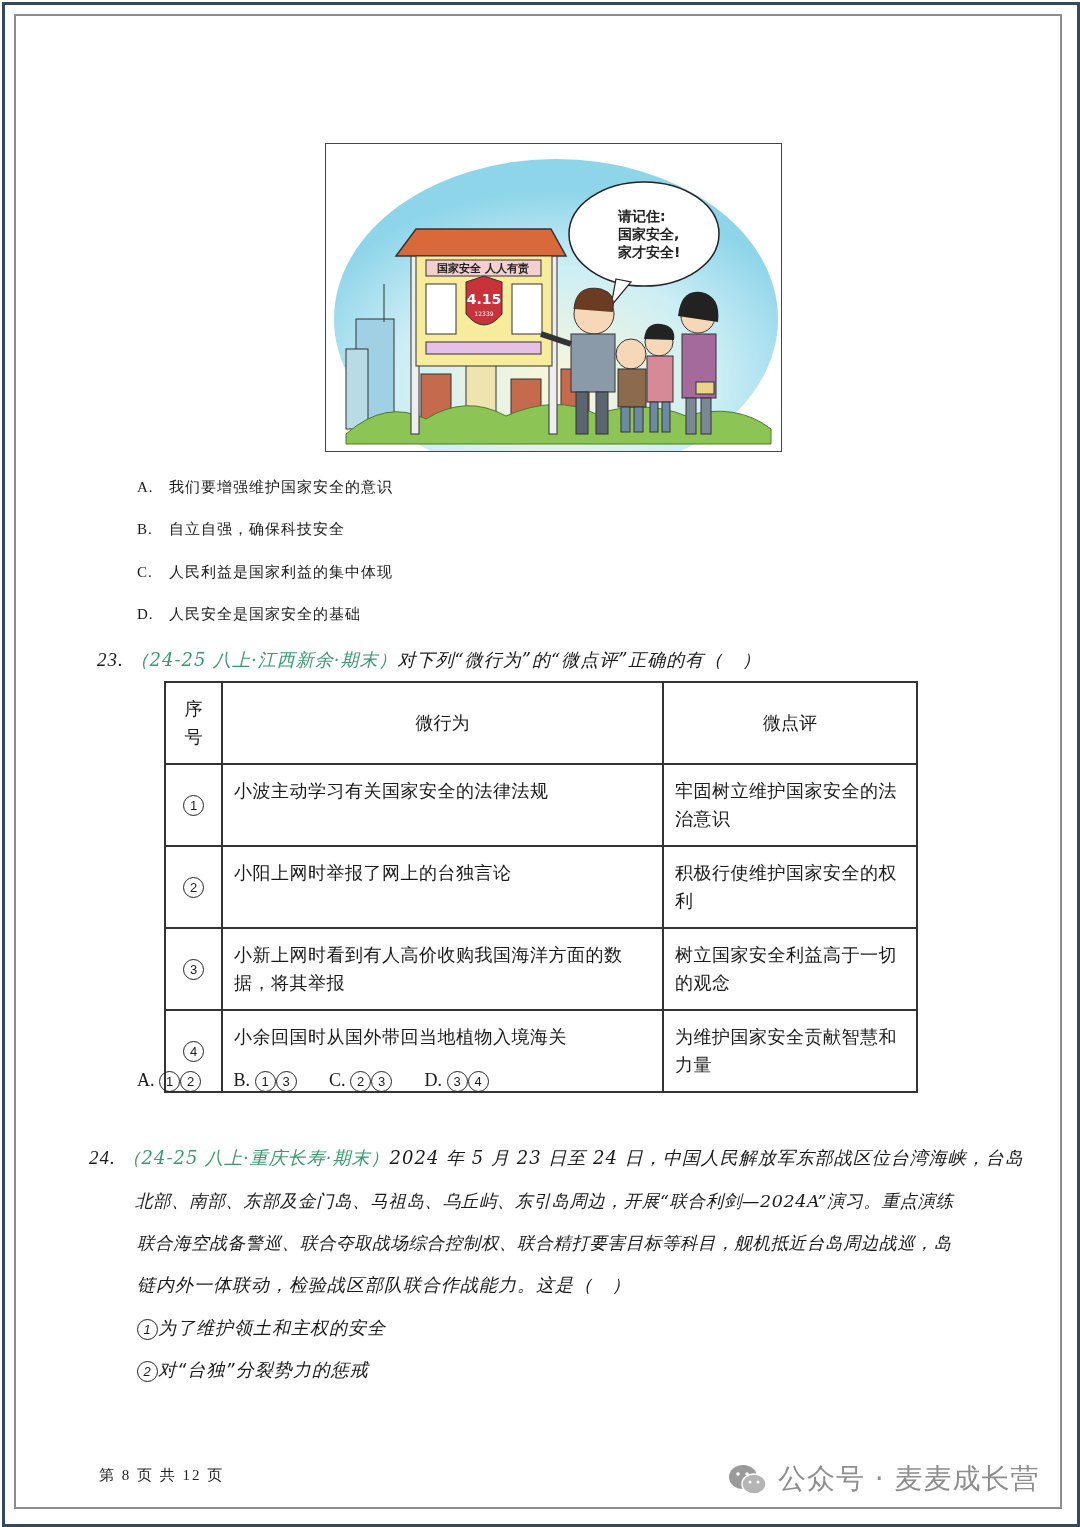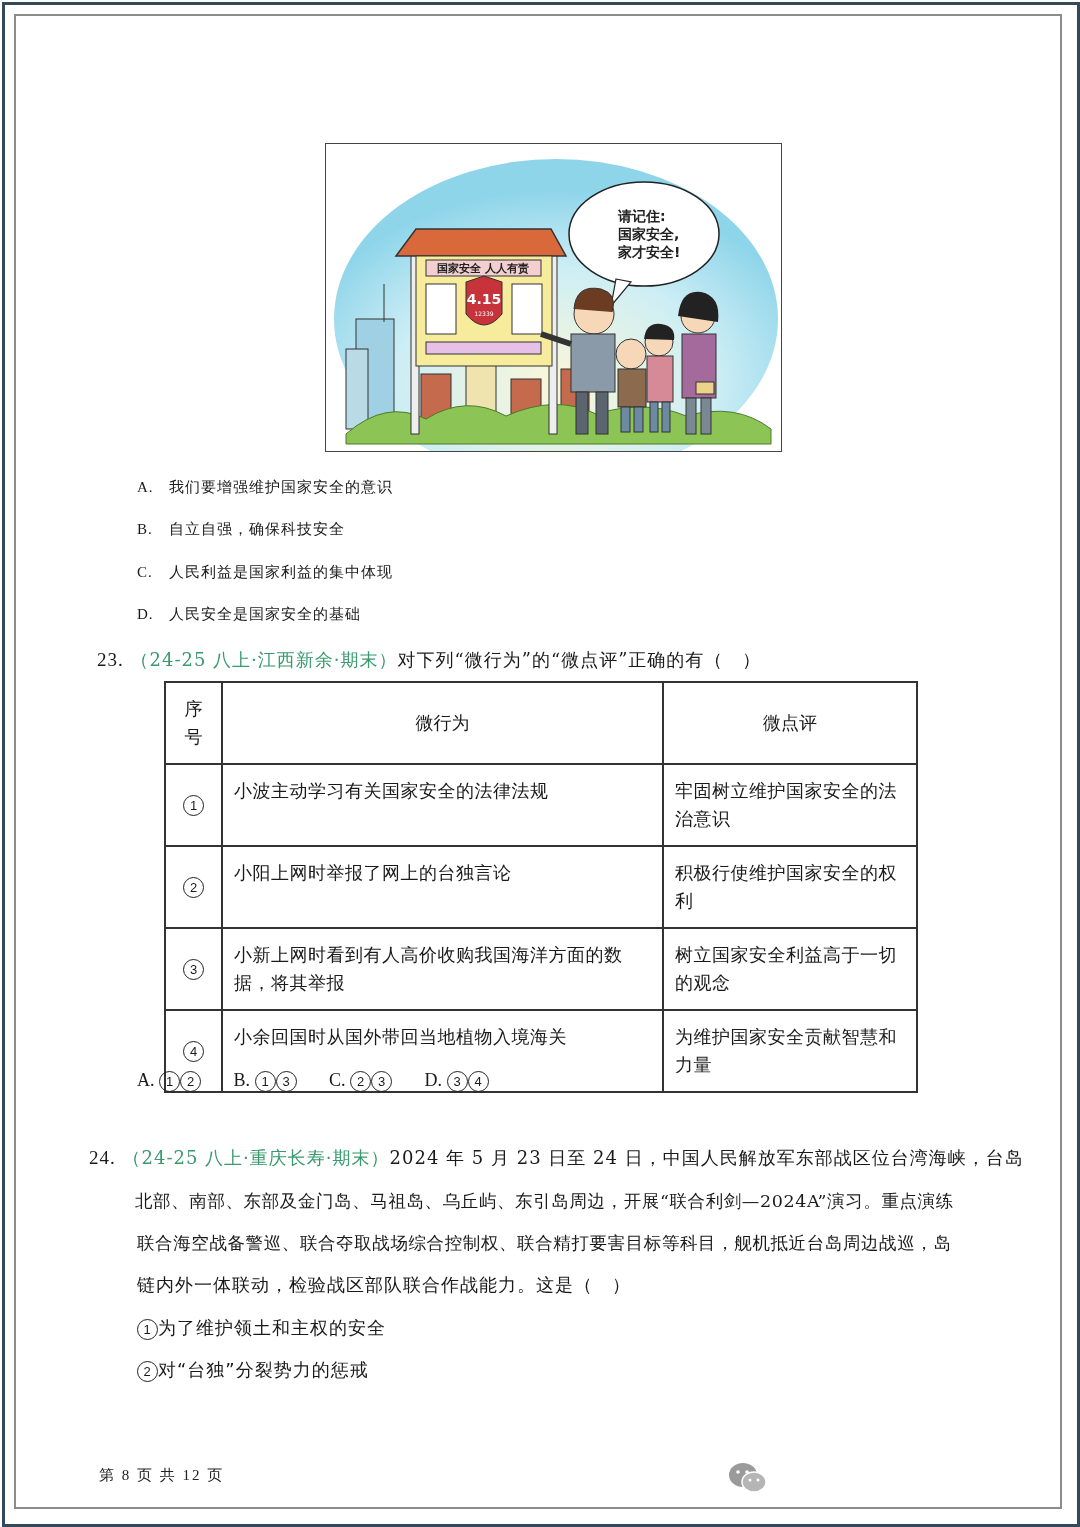--- a/index.html
+++ b/index.html
@@ -9,21 +9,21 @@
                  border:3px solid #34495a; box-sizing:content-box; }
   .inner-frame { position:absolute; left:14px; top:14px; width:1048px; height:1495px;
                  border:2px solid #8c8c8c; box-sizing:border-box; }
   
   .cartoon { position:absolute; left:325px; top:143px; width:457px; height:309px;
              border:1.5px solid #444; background:#fff; overflow:hidden; box-sizing:border-box; }
   .opt { position:absolute; left:137px; font-size:15px; letter-spacing:1px; white-space:nowrap; }
   .opt .lbl { display:inline-block; width:32px; font-family:"Liberation Serif",serif; }
   .qnum { font-family:"Liberation Serif",serif; font-size:19px; }
   .src { color:#3a9a6e; }
-  .line { position:absolute; font-size:18px; letter-spacing:1px; white-space:nowrap; }
+  .line { position:absolute; font-size:18px; letter-spacing:1px; white-space:nowrap;font-style:italic; }
   table.q { position:absolute; left:164px; top:681px; border-collapse:collapse; font-size:18px; }
   table.q td { border:2px solid #333; vertical-align:top; padding:0; }
   .cellc { text-align:center; vertical-align:middle !important; }
   .celltxt { padding:12px 18px 0 11px; line-height:28px; letter-spacing:0.5px; }
   .circ { display:inline-block; width:19px; height:19px; border:1.3px solid #222; border-radius:50%;
           font-size:13px; line-height:19px; text-align:center; font-family:"Liberation Sans",sans-serif; vertical-align:middle; }
   .answers { position:absolute; top:1070px; left:137px; font-size:18px; font-family:"Liberation Serif",serif; white-space:nowrap;}
   .answers span.a { display:inline-block; margin-right:28px; }
   .footer-page { position:absolute; left:99px; top:1466px; font-size:15px; letter-spacing:2px; font-family:Liberation Serif, serif; color:#222;}
   .watermark { position:absolute; left:728px; top:1460px; font-family:"DejaVu Sans",sans-serif; font-size:28px; color:#8e8e8e; white-space:nowrap; letter-spacing:1px;}
@@ -199,13 +199,14 @@
 <div class="footer-page">第 8 页 共 12 页</div>
 <div class="watermark">
   <svg width="40" height="34" viewBox="0 0 40 34" style="vertical-align:middle;">
     <ellipse cx="15" cy="14" rx="14" ry="12" fill="#9a9a9a"></ellipse>
     <ellipse cx="26" cy="21" rx="12" ry="10" fill="#b5b5b5" stroke="#fff" stroke-width="1.5"></ellipse>
     <circle cx="10" cy="11" r="1.8" fill="#fff"></circle>
       <circle cx="19" cy="11" r="1.8" fill="#fff"></circle>
     <circle cx="22" cy="19" r="1.5" fill="#fff"></circle>
       <circle cx="30" cy="19" r="1.5" fill="#fff"></circle>
   </svg>
+  <span>公众号 · 麦麦成长营</span>
 </div>
 
 </body></html>

